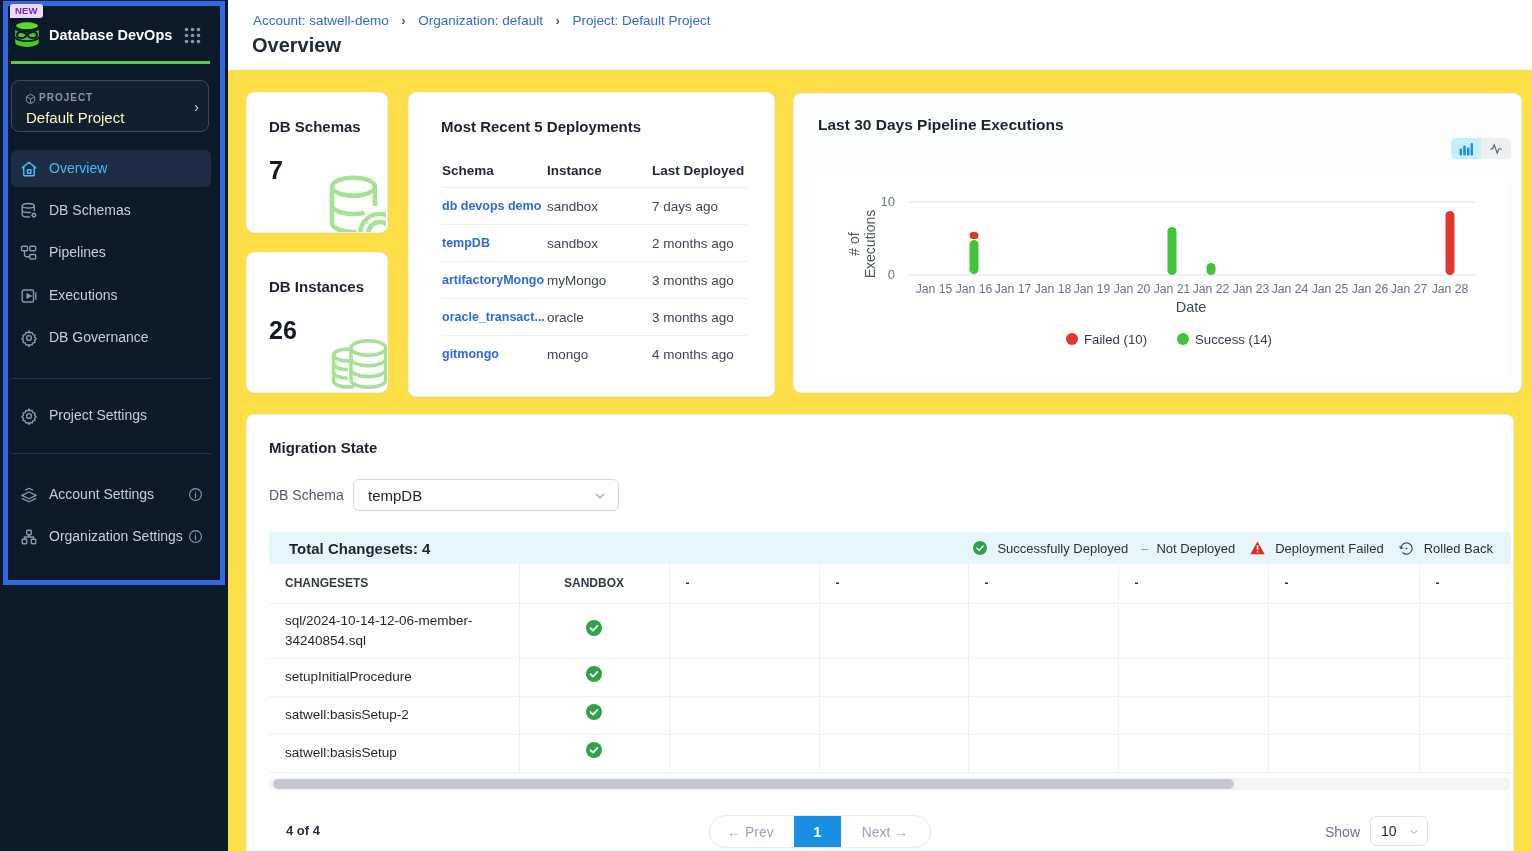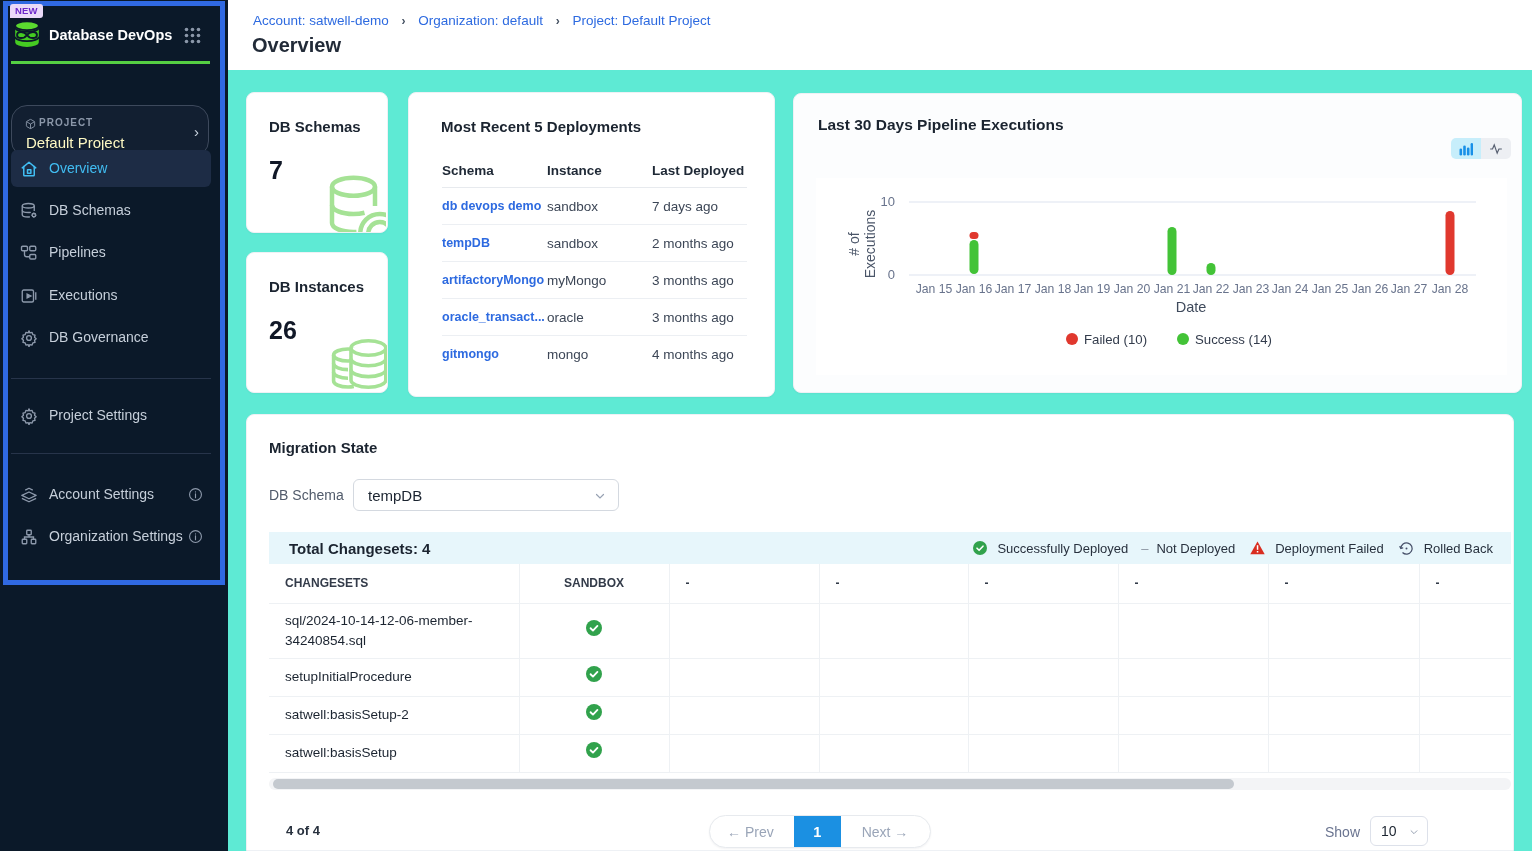--- a/index.html
+++ b/index.html
@@ -6,34 +6,34 @@
 html,body { width:1532px; height:851px; overflow:hidden; font-family:"Liberation Sans", sans-serif; background:#f7f9fc; }
 
 
 #sidebar { position:absolute; left:0; top:0; width:228px; height:851px; background:#0b1929; }
 #blueframe { position:absolute; left:3px; top:1px; width:222px; height:584px; border:5px solid #3069e2; z-index:50; pointer-events:none; }
 #newbadge { position:absolute; left:10px; top:4px; background:#ead9f8; color:#6d28c9; font-size:9.5px; font-weight:bold; padding:1px 5px 2px; border-radius:3px 3px 3px 0; z-index:60; letter-spacing:0.2px;}
 #logo { position:absolute; left:11px; top:18px; }
 #brand { position:absolute; left:49px; top:27px; color:#fff; font-size:14.5px; font-weight:bold; }
 #gridicon { position:absolute; left:184px; top:27px; }
 #greenline { position:absolute; left:11px; top:61px; width:199px; height:3px; background:#55cf43; }
-#projcard { position:absolute; left:11px; top:80px; width:198px; height:52px; background:#121f31; border:1px solid #3d495c; border-radius:16px;margin-top:25px; }
+#projcard { position:absolute; left:11px; top:80px; width:198px; height:52px; background:#121f31; border:1px solid #3d495c; border-radius:8px; }
 #projcard .plabel { position:absolute; left:27px; top:11px; color:#8b97a9; font-size:10px; font-weight:bold; letter-spacing:1px; }
 #projcard .pcube { position:absolute; left:13px; top:10px; }
 #projcard .pname { position:absolute; left:14px; top:28px; color:#fef9c3; font-size:15px; }
 #projcard .pchev { position:absolute; right:9px; top:17px; color:#cbd5e1; font-size:15px; }
 .navitem { position:absolute; left:11px; width:200px; height:37px; border-radius:6px; color:#c6cfda; font-size:14px; }
 .navitem .nlabel { position:absolute; left:38px; top:10px; }
 .navitem .nicon { position:absolute; left:9px; top:10px; }
 .navitem.sel { background:#1d2c45; color:#41bdf2; }
 .navsep { position:absolute; left:11px; width:200px; height:1px; background:#27344a; }
 .infoi { position:absolute; right:8px; top:11px; }
 
 
-#main { position:absolute; left:228px; top:0; width:1304px; height:851px; background:#5eead4; }
+#main { position:absolute; left:228px; top:0; width:1304px; height:851px; background:#fde047; }
 #whiteband { position:absolute; left:0; top:0; width:1304px; height:70px; background:#ffffff; }
 #crumb { position:absolute; left:25px; top:13px; font-size:13.5px; color:#2d6ae0; }
 #crumb .sep { color:#445061; margin:0 9px; font-size:12px; font-weight:bold; }
 #pagetitle { position:absolute; left:24px; top:34px; font-size:20px; font-weight:bold; color:#222b38; }
 
 .card { position:absolute; background:#fff; border-radius:8px; border:1px solid #eef1f5; box-shadow:0 1px 2px rgba(16,24,40,.04); }
 
 
 #card-schemas { left:18px; top:92px; width:142px; height:141px; overflow:hidden; }
 #card-instances { left:18px; top:252px; width:142px; height:141px; overflow:hidden; }

